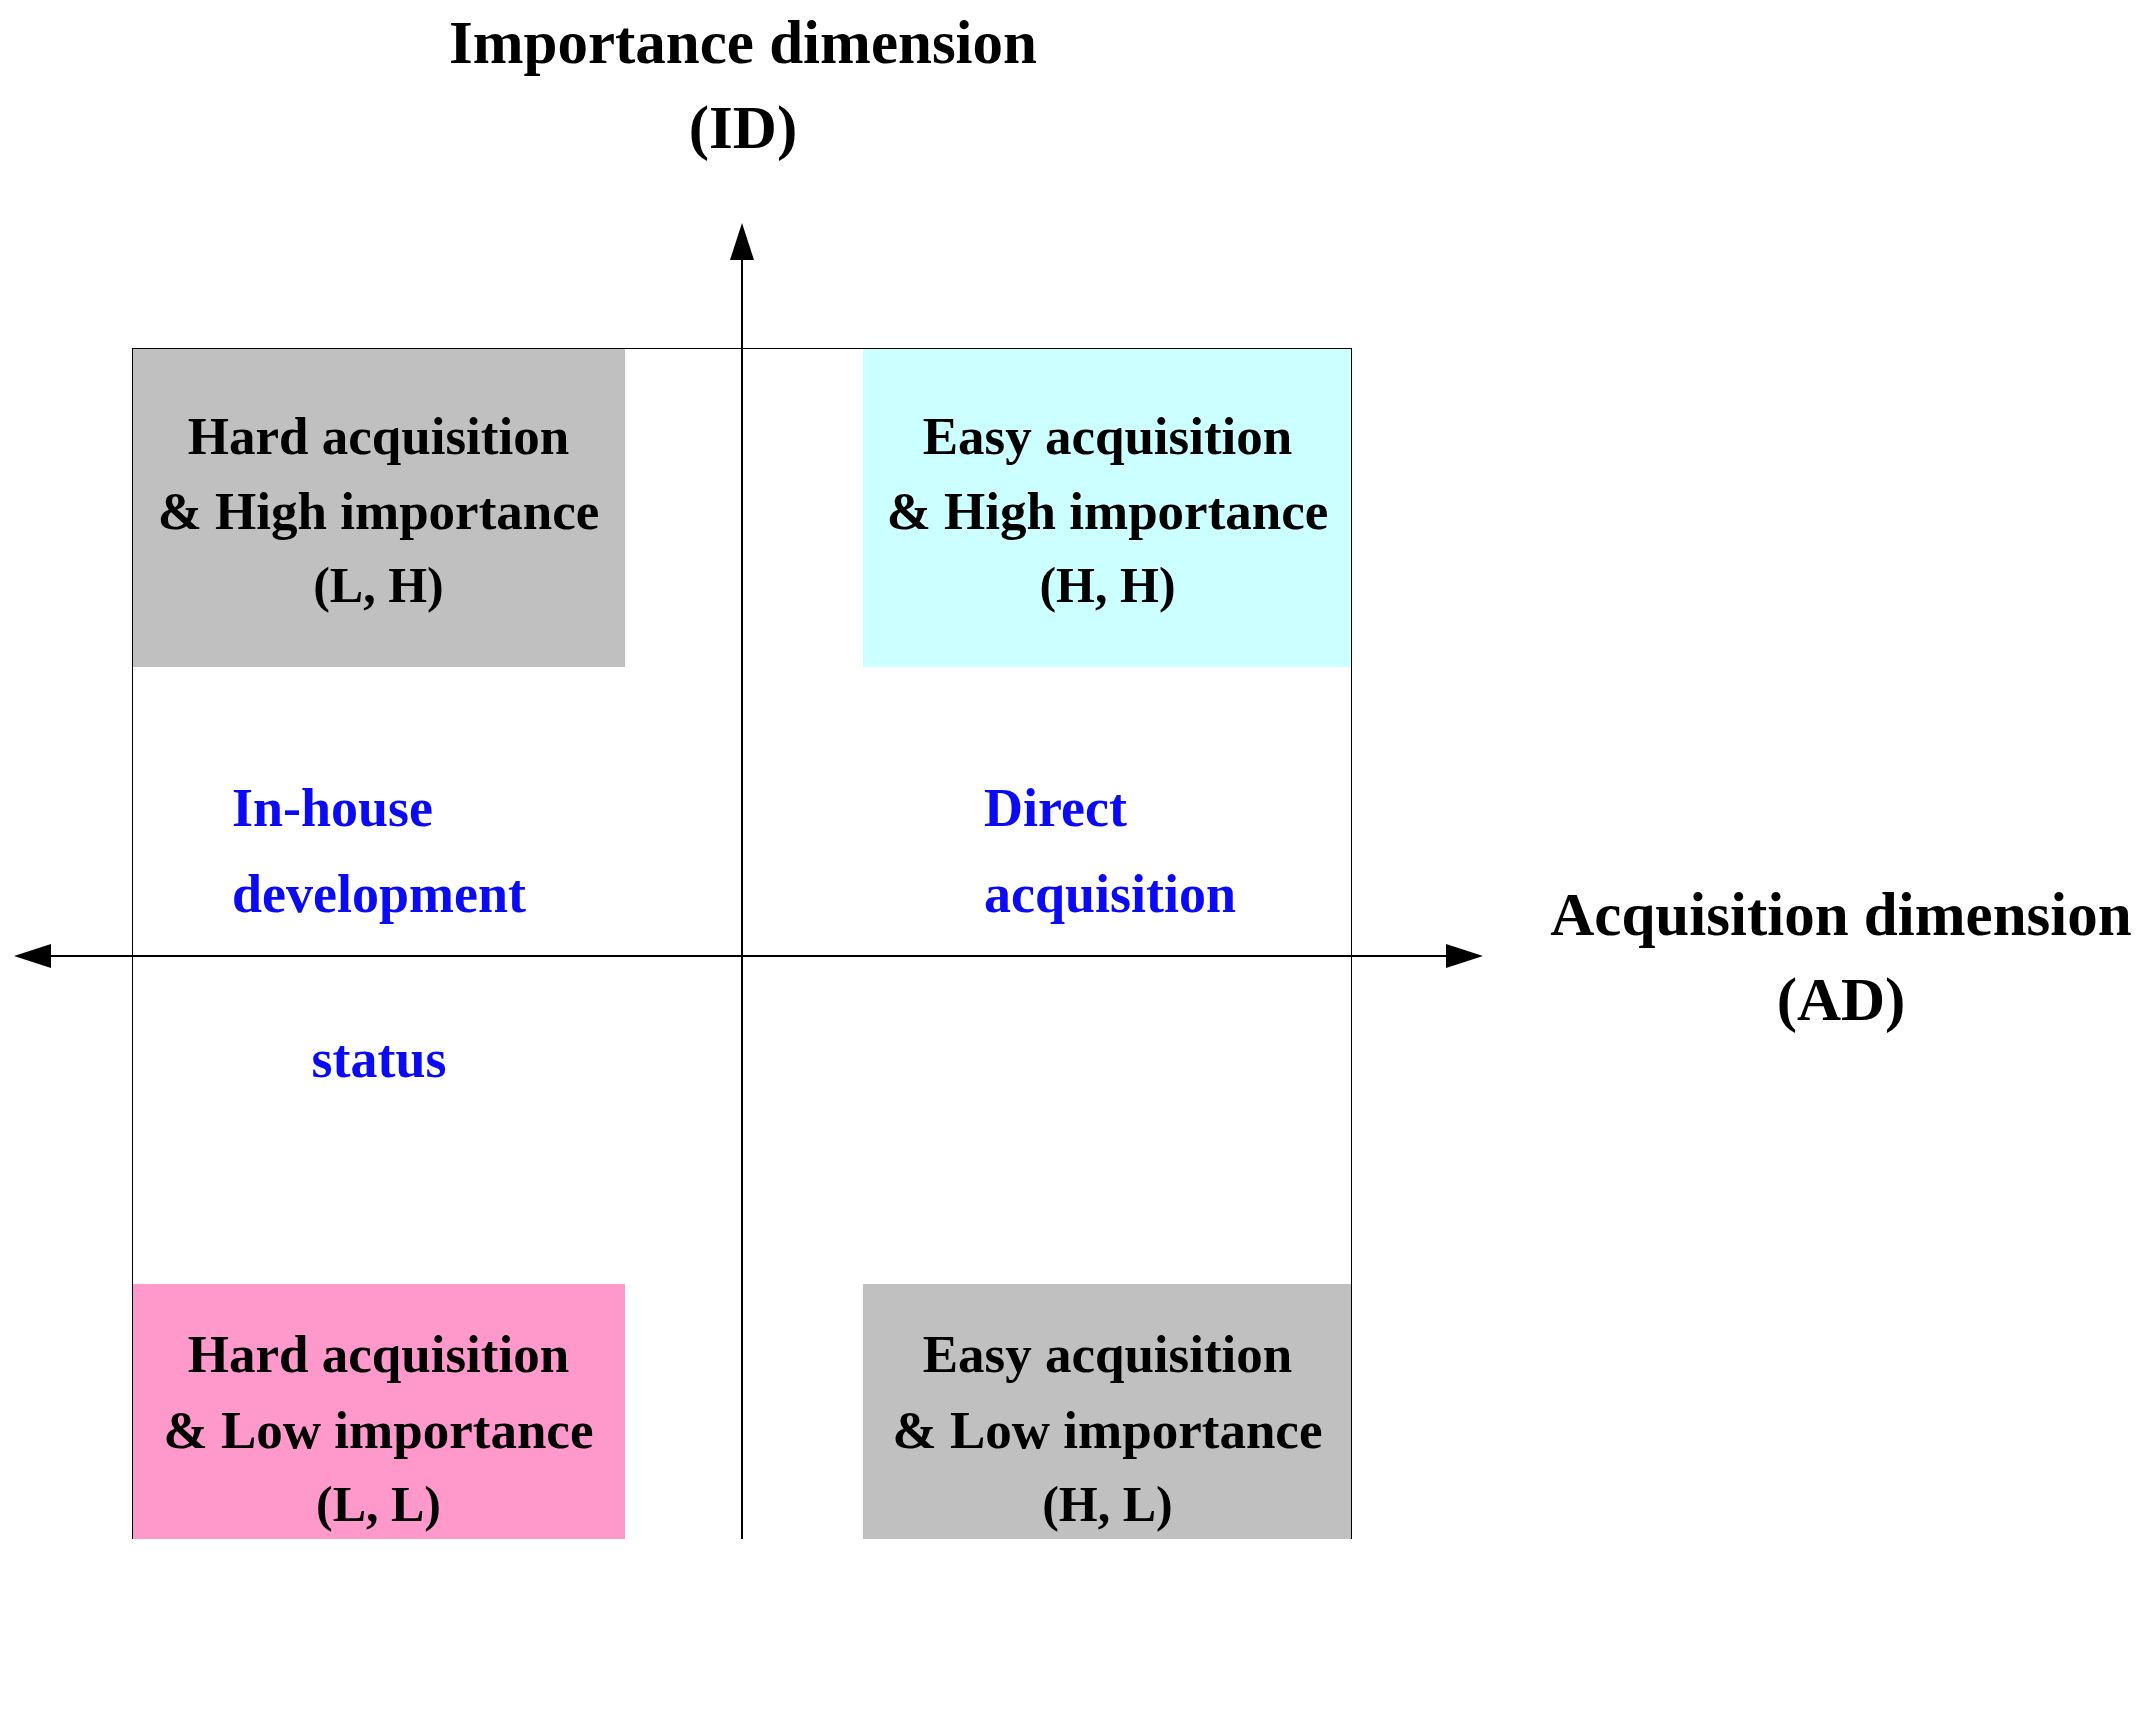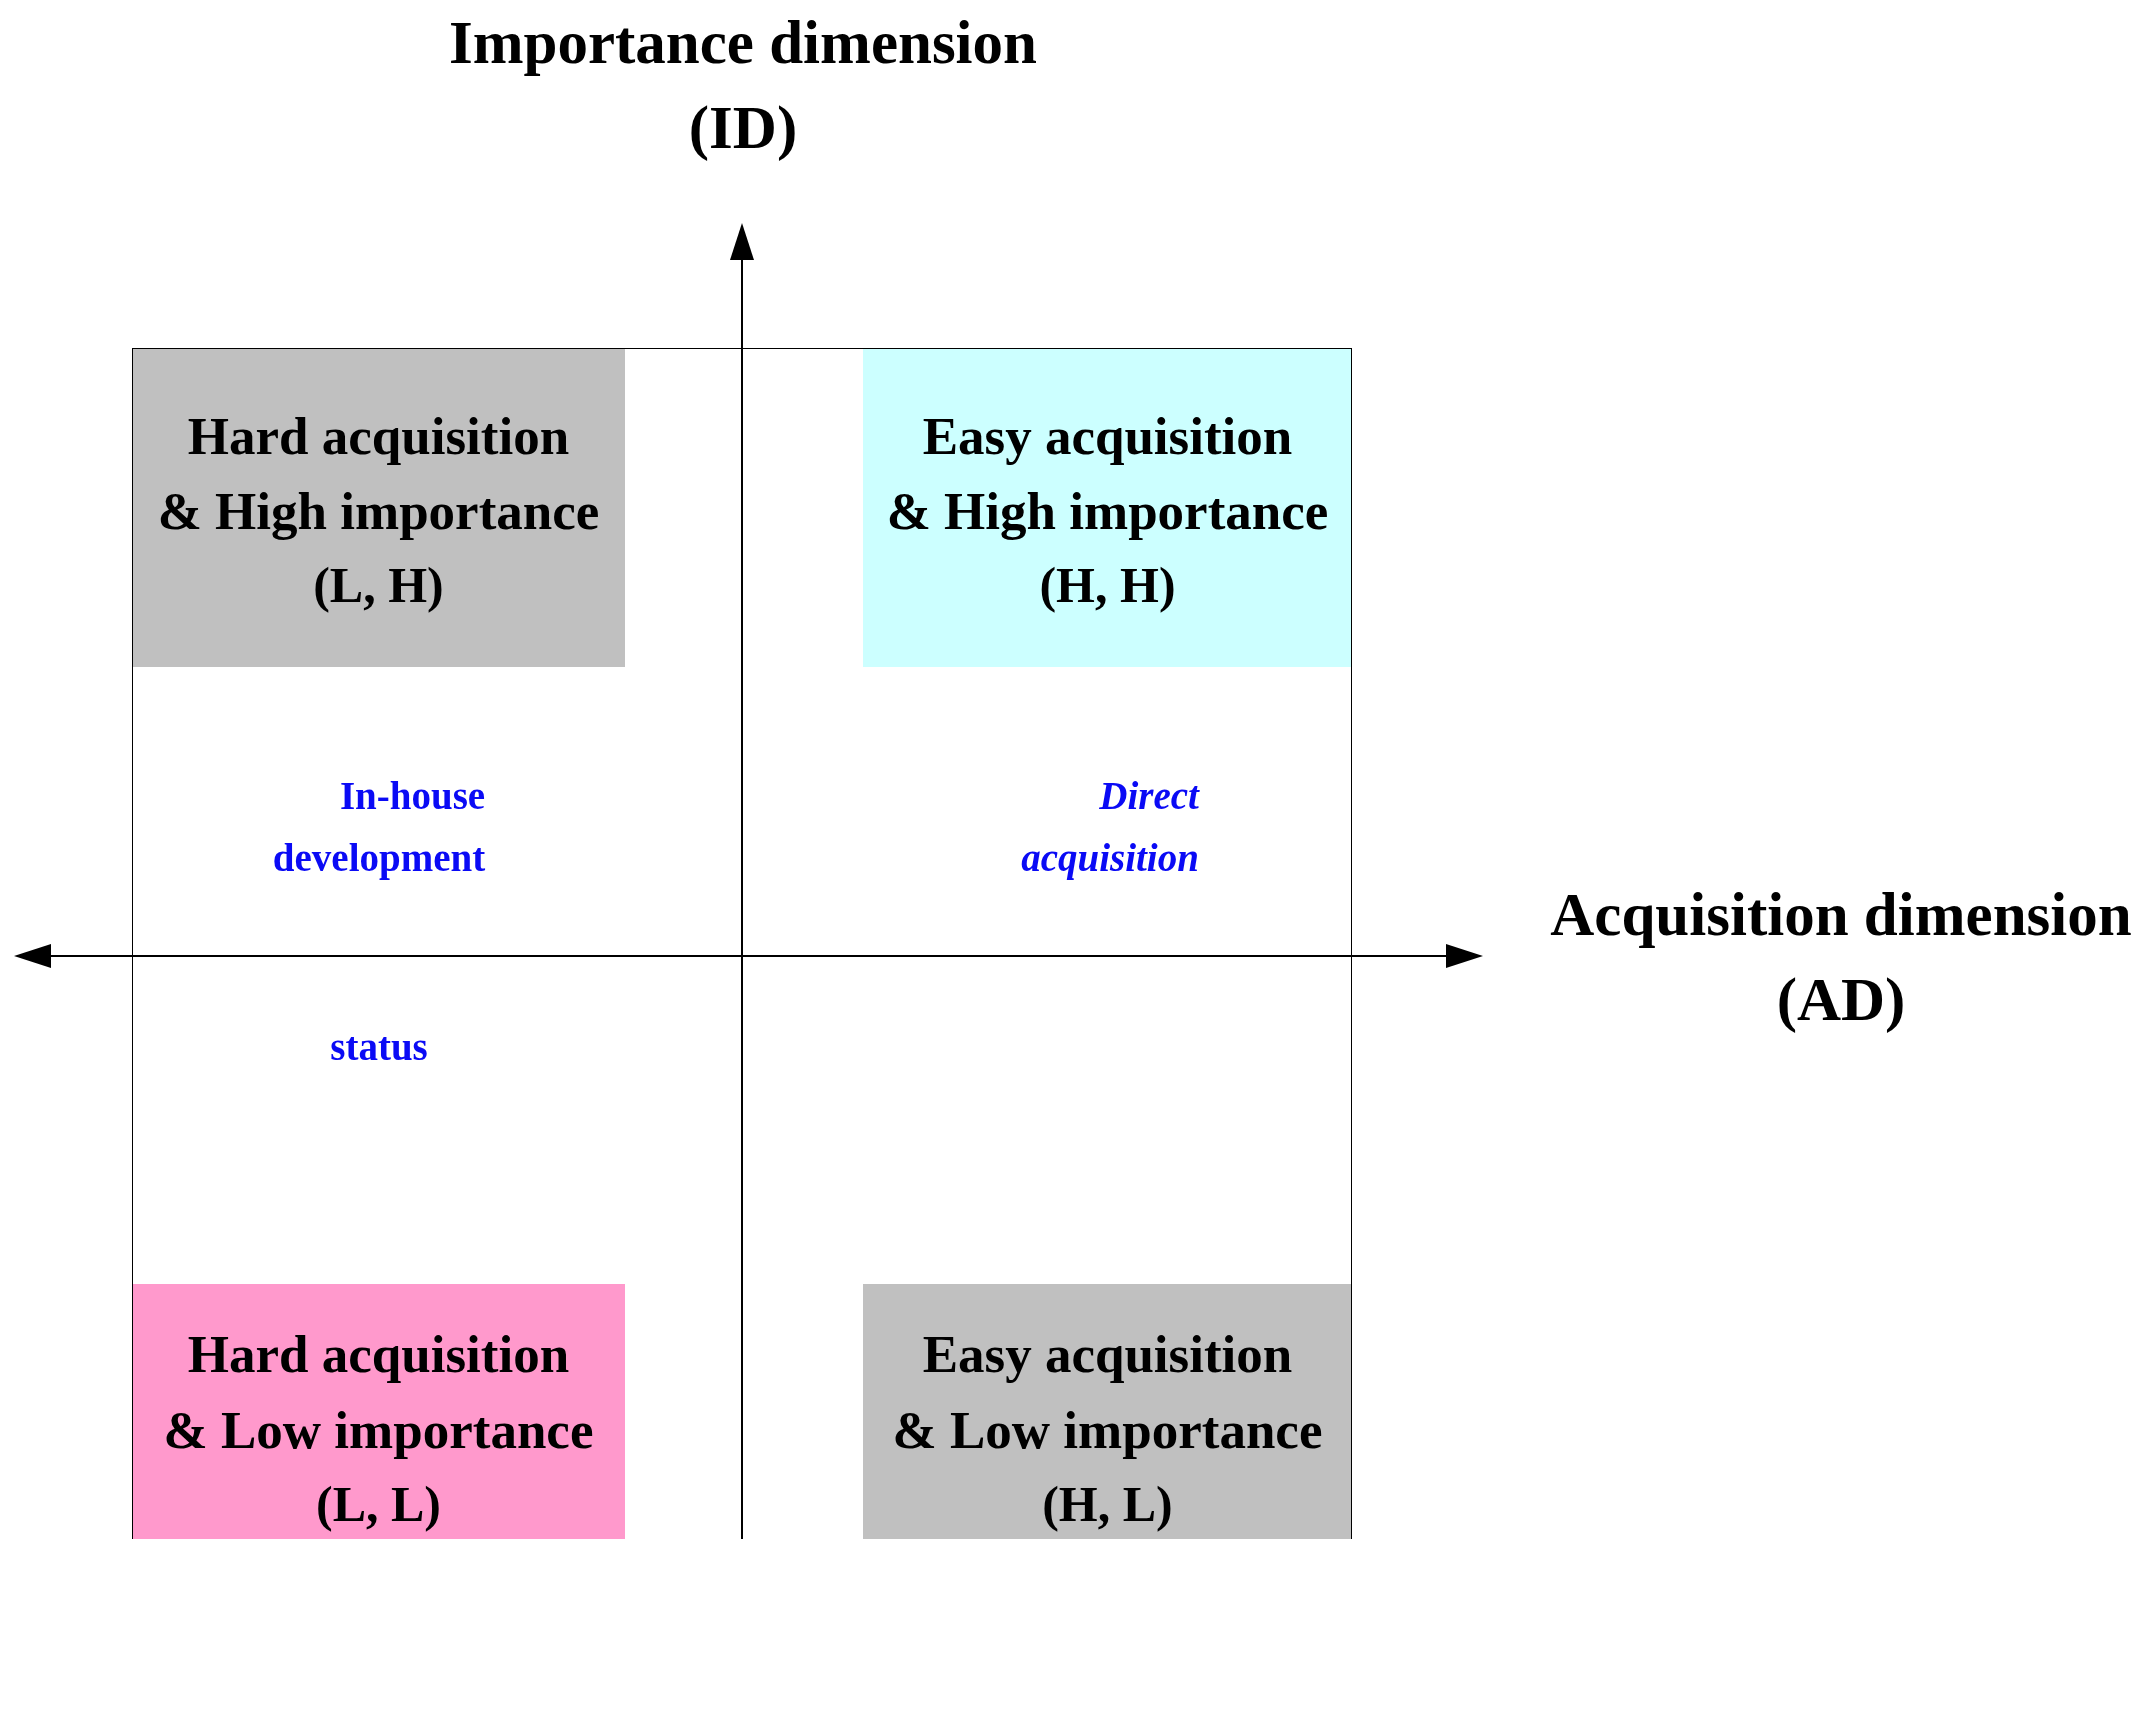--- a/index.html
+++ b/index.html
@@ -20,23 +20,23 @@
   
   .box{display:flex;flex-direction:column;align-items:center;justify-content:center;text-align:center;}
   .box .l{font-size:53px;line-height:1.42;}
   .box .code{font-size:50px;line-height:1.22;margin-top:6px;}
   .q-tl{left:132px;top:348px;width:493px;height:319px;}
   .q-tr{left:863px;top:348px;width:489px;height:319px;}
   .q-bl{left:132px;top:1284px;width:493px;height:284px;}
   .q-br{left:863px;top:1284px;width:489px;height:284px;}
 
   
-  .strategy{text-align:right;font-size:39px;line-height:1.6;transform:translateX(-50%);white-space:nowrap;}
+  .strategy{text-align:left;font-size:54px;line-height:1.6;transform:translateX(-50%);white-space:nowrap;}
   .s-tl{left:379px;top:765px;}
-  .s-tr{left:1110px;top:765px;font-style:italic;}
+  .s-tr{left:1110px;top:765px;}
   .s-bl{left:379px;top:1016px;}
   .s-br{left:1110px;top:1016px;}
 
   
   .vline{left:741px;top:259px;width:2.2px;height:1395px;background:#000;}
   .hline{left:49px;top:955px;width:1400px;height:2.2px;background:#000;}
   .tri{width:0;height:0;}
   .arrow-up{left:730px;top:223px;border-left:12.6px solid transparent;border-right:12.6px solid transparent;border-bottom:37px solid #000;}
   .arrow-down{left:730px;top:1651px;border-left:12.6px solid transparent;border-right:12.6px solid transparent;border-top:37px solid #000;}
   .arrow-left{left:14px;top:944px;border-top:12.6px solid transparent;border-bottom:12.6px solid transparent;border-right:37px solid #000;}

